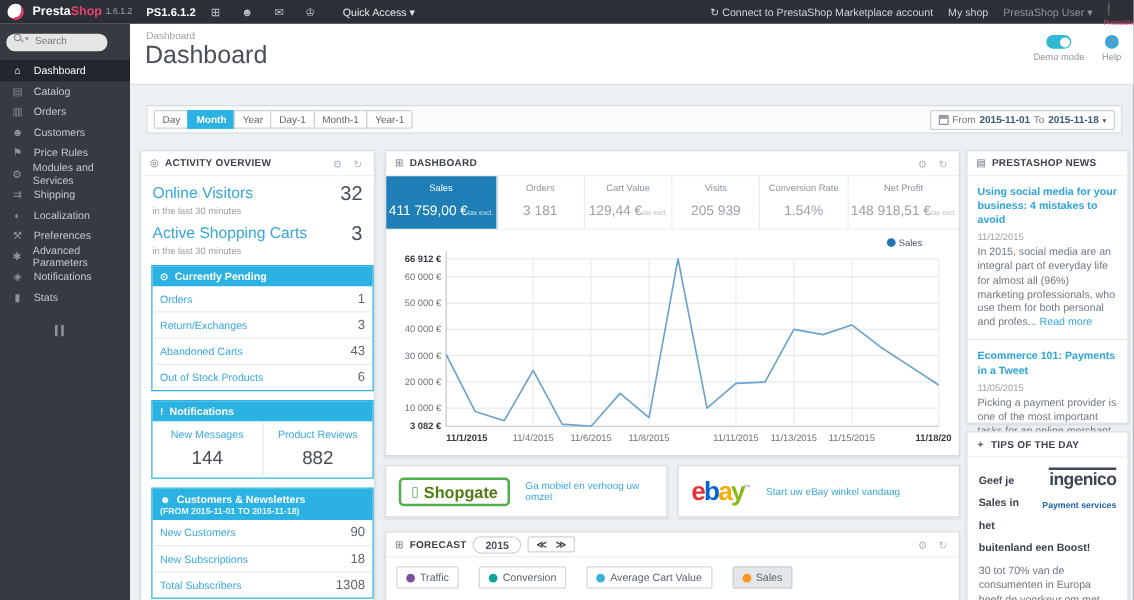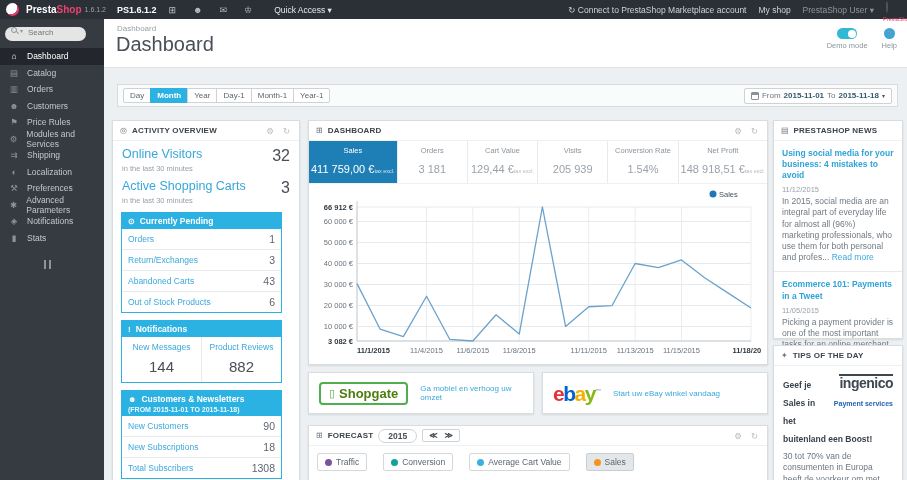--- a/index.html
+++ b/index.html
@@ -89,21 +89,21 @@
   .panel-hd .spacer{flex:1;}
   .panel-hd .hd-ico{font-size:8.5px;color:#b6bcc1;cursor:pointer;padding:0 2px;}
 
   
   #activity{left:8px;top:101px;width:188px;height:372px;}
   .ao-row{padding:6px 9px 0 9px;}
   .ao-line{display:flex;justify-content:space-between;align-items:flex-start;}
   .ao-label{font-size:12.5px;color:#36a7da;cursor:pointer;}
   .ao-value{font-size:16px;color:#484f56;}
   .ao-sub{font-size:7.5px;color:#98a1a8;margin-top:-1px;}
-  .cyan-table{margin:7px 17px 0 8px;border:1px solid #2cb2e2;}
+  .cyan-table{margin:7px 0 0 8px;border:1px solid #2cb2e2;}
   .ct-head{background:#2cb2e2;color:#fff;padding:3px 6px;font-size:8.5px;font-weight:bold;display:flex;gap:5px;align-items:center;}
   .ct-head .g{font-size:8px;}
   .ct-sub{background:#2cb2e2;color:#eafaff;padding:0 6px 3px 6px;font-size:7px;font-weight:bold;margin-top:-1px;}
   .ct-row{display:flex;justify-content:space-between;align-items:center;padding:4px 6px;border-top:1px solid #e8ebec;}
   .ct-row:first-of-type{border-top:none;}
   .ct-label{font-size:8.5px;color:#3aa8dc;cursor:pointer;}
   .ct-value{font-size:10.5px;color:#5d6670;}
   .notif-cols{display:flex;}
   .notif-cell{flex:1;text-align:center;padding:5px 2px 7px;cursor:pointer;}
   .notif-cell+.notif-cell{border-left:1px solid #e8ebec;}

